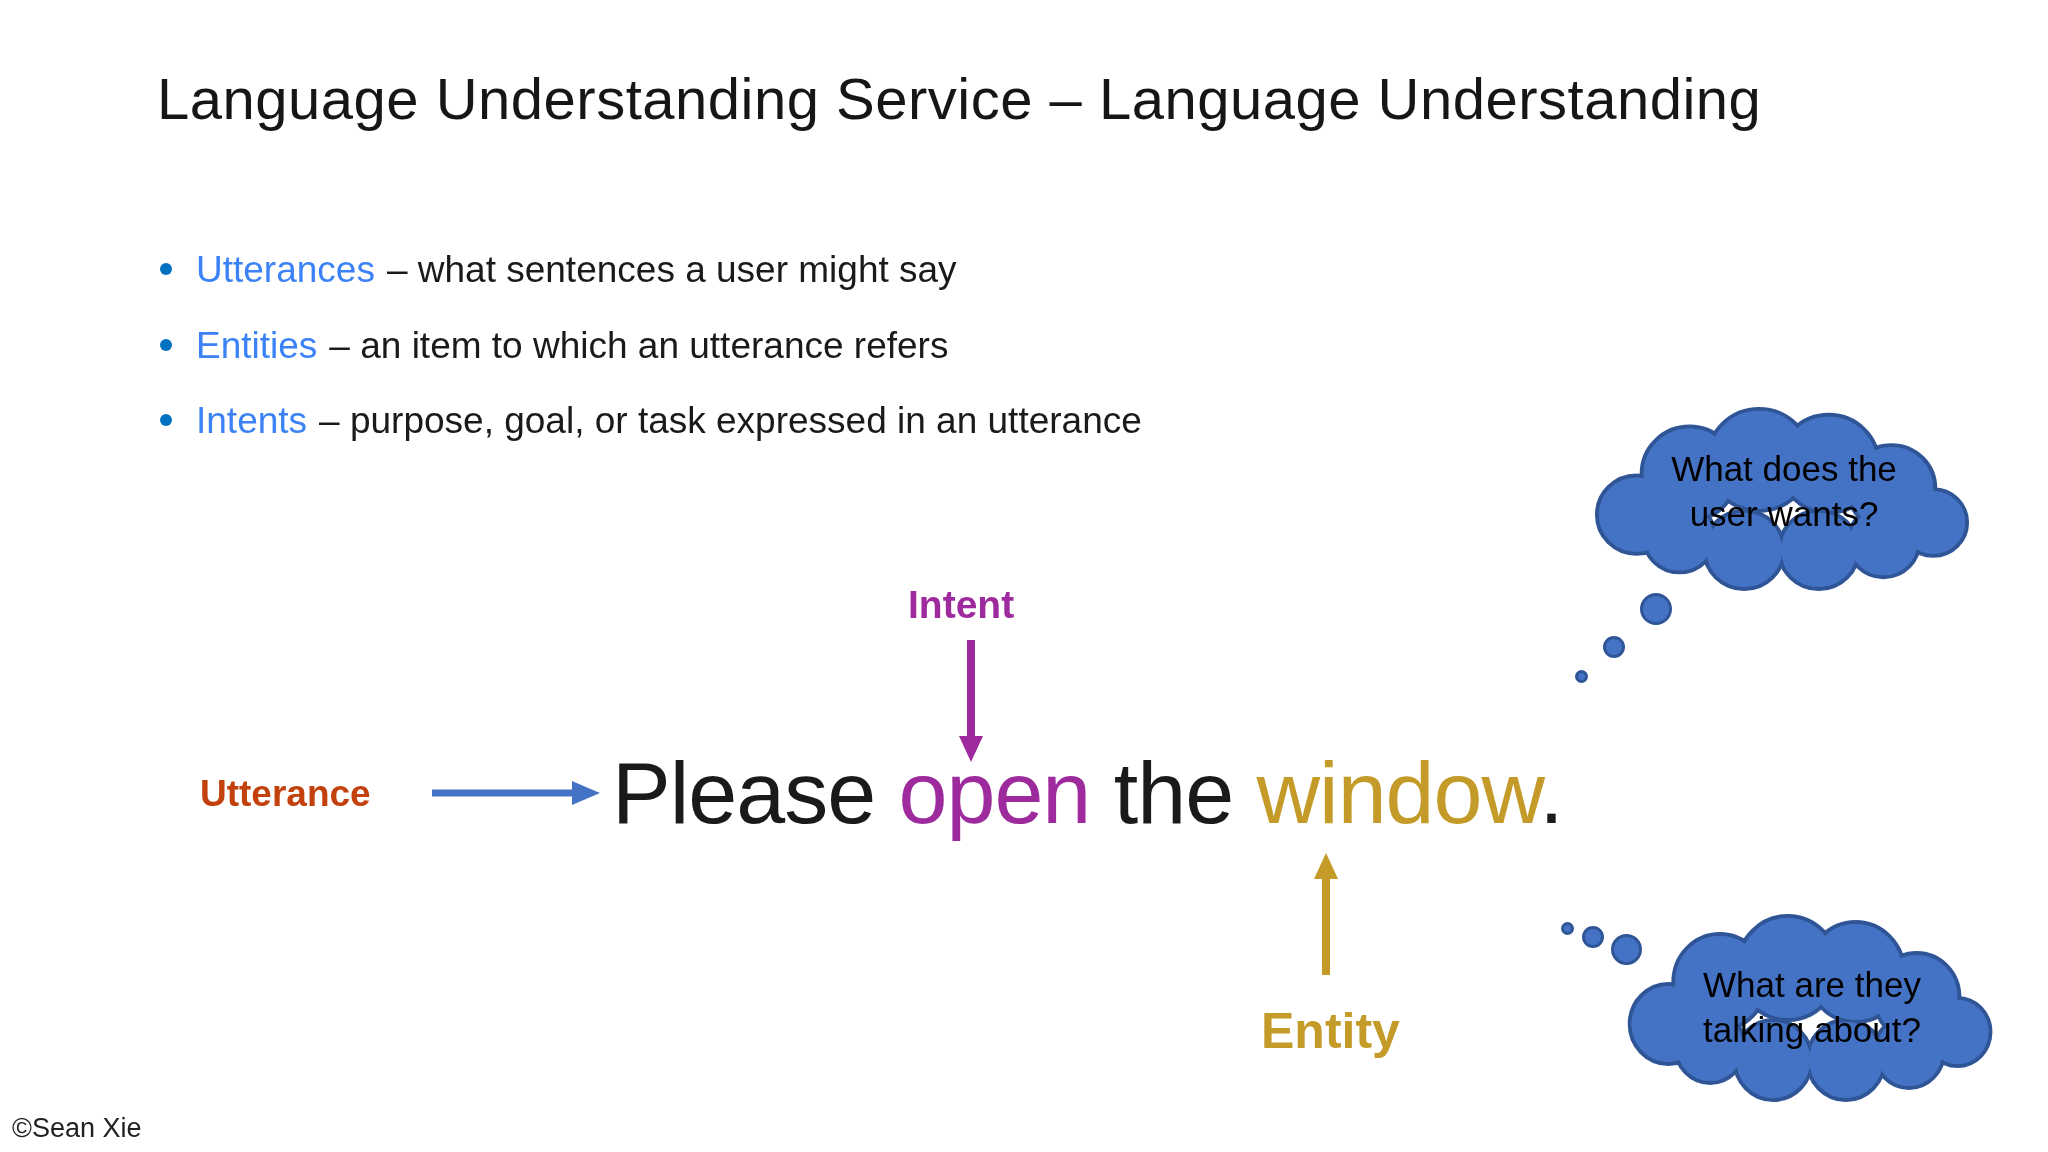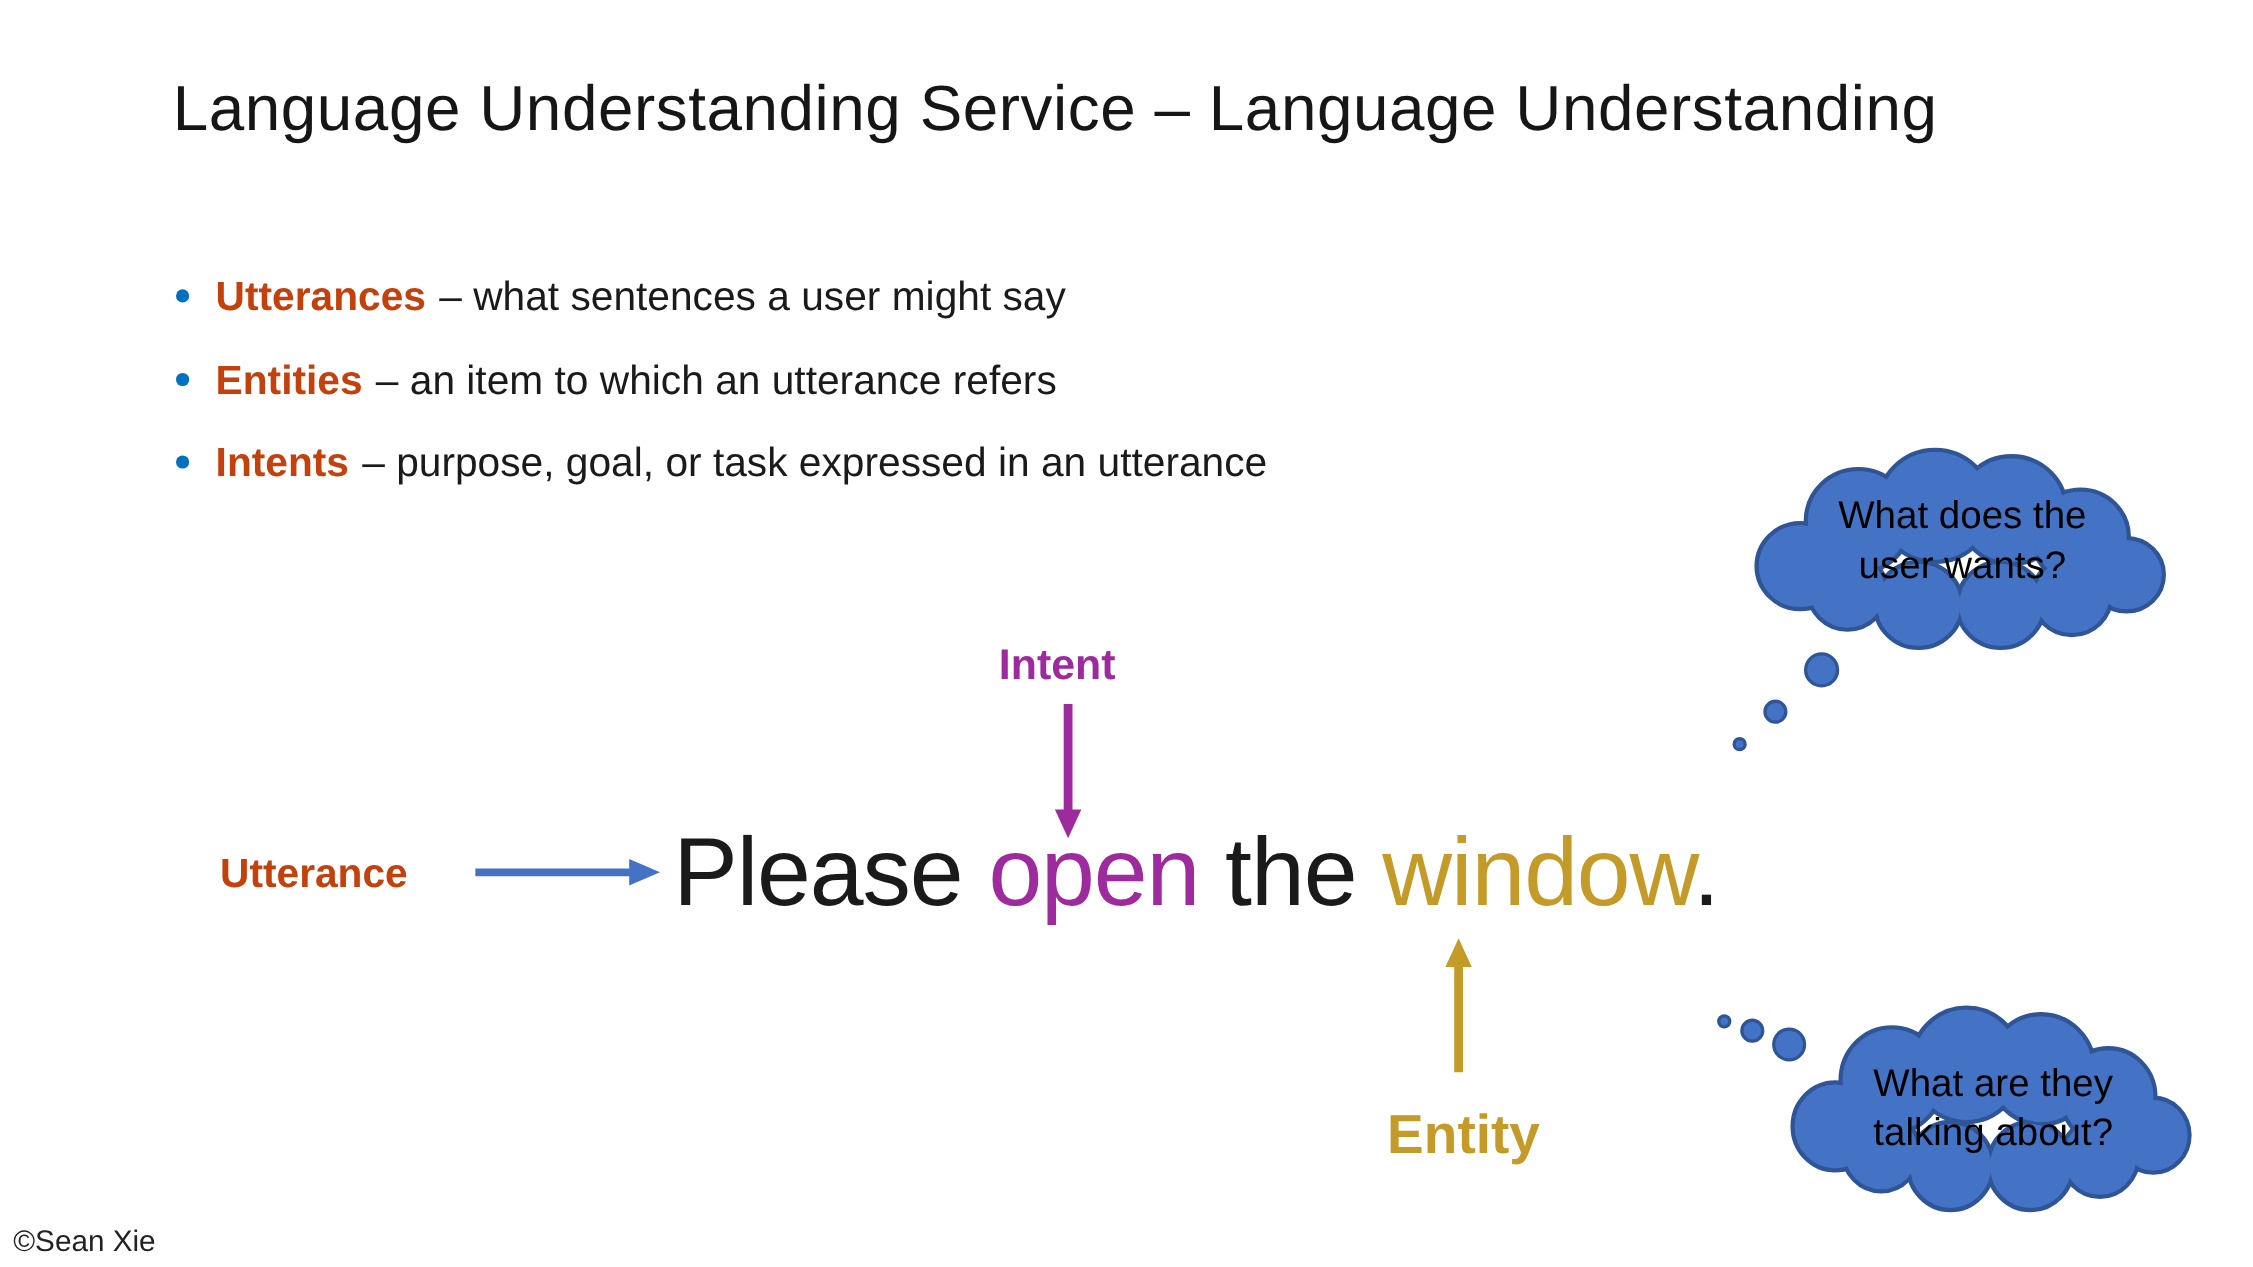--- a/index.html
+++ b/index.html
@@ -11,21 +11,21 @@
   .title{
     position:absolute;left:157px;top:64px;font-size:58px;line-height:1.2;
     font-weight:400;color:#161616;letter-spacing:0.5px;white-space:nowrap;text-align:center;
   }
   
   .bullet{position:absolute;left:160px;height:50px;font-size:37px;line-height:50px;white-space:nowrap;}
   .bullet .dot{
     display:inline-block;width:12px;height:12px;border-radius:50%;
     background:#0070C0;vertical-align:middle;margin-right:24px;margin-bottom:6px;
   }
-  .bullet .term{font-weight:700;color:#c2410c;}
+  .bullet .term{font-weight:400;color:#3b82f6;}
   .bullet .rest{color:#1a1a1a;margin-left:12px;}
   .b1{top:245px;} .b2{top:321px;} .b3{top:396px;}
   
   .sentence{
     position:absolute;left:612px;top:749px;font-size:88px;line-height:88px;
     letter-spacing:-1px;white-space:nowrap;color:#1a1a1a;text-align:right;
   }
   .sentence .intent-word{color:#9E2B9E;}
   .sentence .entity-word{color:#C49B28;}
   

